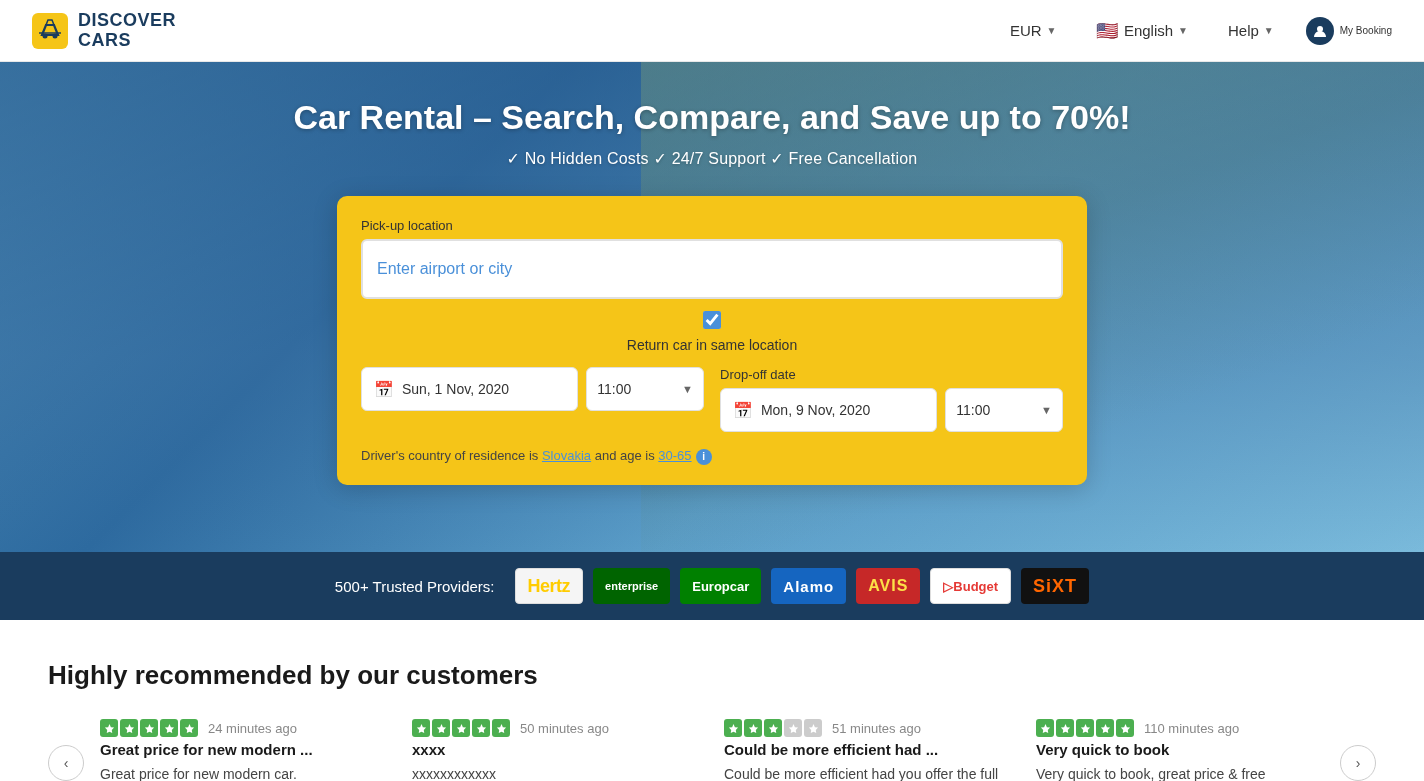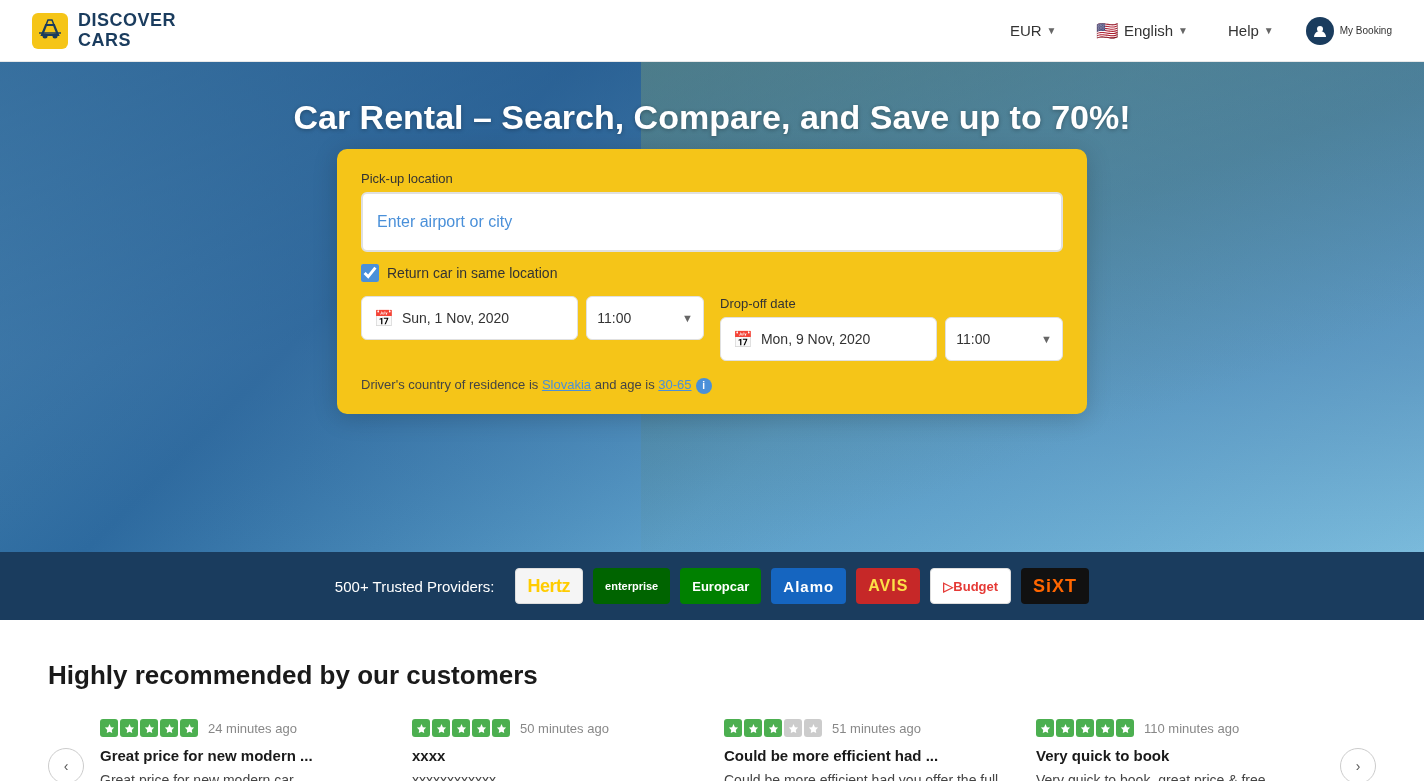--- a/index.html
+++ b/index.html
@@ -154,20 +154,21 @@
       color: #4a90d9;
       outline: none;
       background: #fff;
     }
     .search-input::placeholder { color: #4a90d9; }
     .return-location {
       display: flex;
       align-items: center;
       gap: 8px;
       margin: 12px 0 14px;
+      flex-direction: column;
     }
     .return-checkbox {
       width: 18px;
       height: 18px;
       accent-color: #4a90d9;
       cursor: pointer;
     }
     .return-label {
       font-size: 14px;
       color: #333;
@@ -344,21 +345,21 @@
       padding: 0 16px;
     }
     .review-card {
       flex: 1;
       min-width: 0;
     }
     .review-meta {
       display: flex;
       align-items: center;
       gap: 10px;
-      margin-bottom: 10px;
+      margin-bottom: 4px;
     }
     .stars-row {
       display: flex;
       gap: 2px;
     }
     .star {
       width: 18px;
       height: 18px;
       border-radius: 3px;
       background: #4caf50;
@@ -426,20 +427,21 @@
       <span>My Booking</span>
     </div>
   </nav>
 </header>
 
 <section class="hero">
   <div class="hero-bg"></div>
   <div class="hero-scenery"></div>
   <div class="hero-content">
     <h1 class="hero-title">Car Rental – Search, Compare, and Save up to 70%!</h1>
+    <p class="hero-subtitle">✓ No Hidden Costs ✓ 24/7 Support ✓ Free Cancellation</p>
 
     <div class="search-box">
       <div class="search-label">Pick-up location</div>
       <input class="search-input" type="text" placeholder="Enter airport or city" style="">
 
       <div class="return-location">
         <input type="checkbox" class="return-checkbox" checked="" style="">
         <label class="return-label">Return car in same location</label>
       </div>
 

